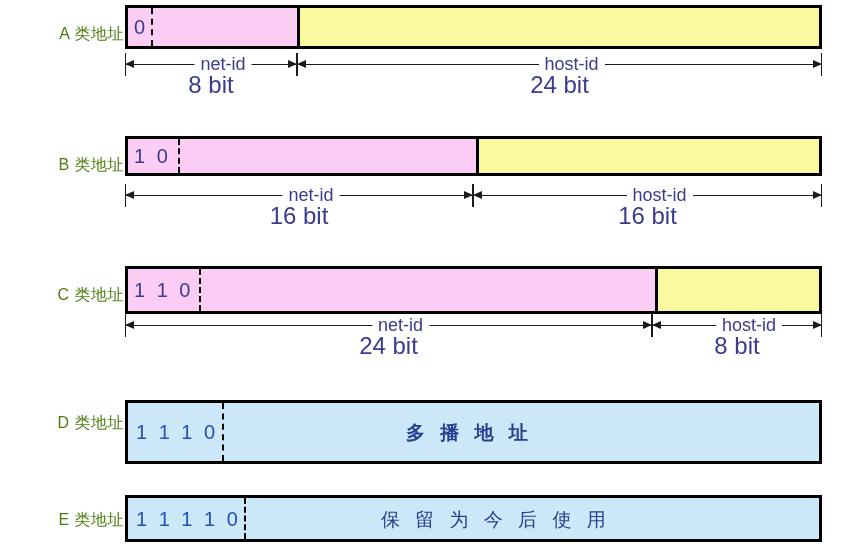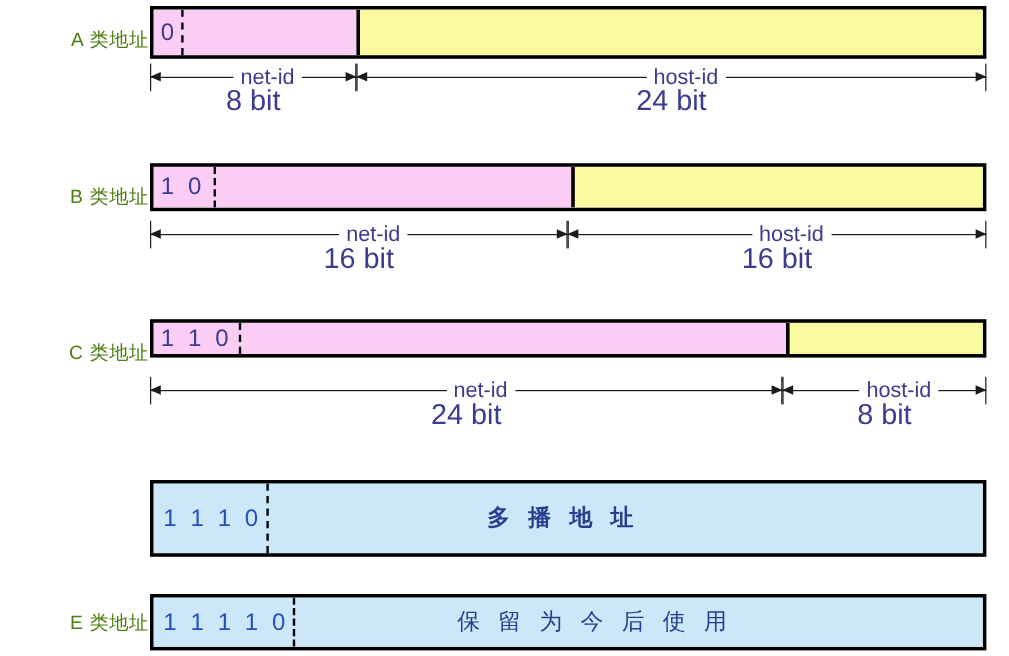--- a/index.html
+++ b/index.html
@@ -207,21 +207,21 @@
     <div class="tick l"></div>
     <div class="tick r"></div>
     <div class="arrow l"></div>
     <div class="arrow r"></div>
     <div class="cap">host-id</div>
     <div class="sub">16 bit</div>
   </div>
 
   <div class="row-label" style="left:14px; top:285px;">C 类地址</div>
 
-  <div class="bar" style="left:125px; top:266px; width:697px; height:32px;">
+  <div class="bar" style="left:125px; top:266px; width:697px; height:48px;">
     <div class="seg seg-net" style="left:0px; width:527px;"></div>
     <div class="seg seg-host" style="left:527px; right:0px;"></div>
     <div class="dash" style="left:71px;"></div>
     <div class="prefix prefix-purple" style="left:6px;">1 1 0</div>
   </div>
 
   <div class="measure" style="left:125px; top:314px; width:527px;">
     <div class="axis"></div>
     <div class="tick l"></div>
     <div class="tick r"></div>
@@ -234,20 +234,21 @@
   <div class="measure" style="left:652px; top:314px; width:170px;">
     <div class="axis"></div>
     <div class="tick l"></div>
     <div class="tick r"></div>
     <div class="arrow l"></div>
     <div class="arrow r"></div>
     <div class="cap">host-id</div>
     <div class="sub">8 bit</div>
   </div>
 
+  <div class="row-label" style="left:14px; top:413px;">D 类地址</div>
 
   <div class="bar" style="left:125px; top:400px; width:697px; height:64px;">
     <div class="seg seg-full" style="left:0px; right:0px;"></div>
     <div class="dash" style="left:94px;"></div>
     <div class="prefix prefix-blue" style="left:8px;">1 1 1 0</div>
     <div class="bar-text" style="left:278px;font-weight:bold;">多 播 地 址</div>
   </div>
 
   <div class="row-label" style="left:14px; top:510px;">E 类地址</div>
 

